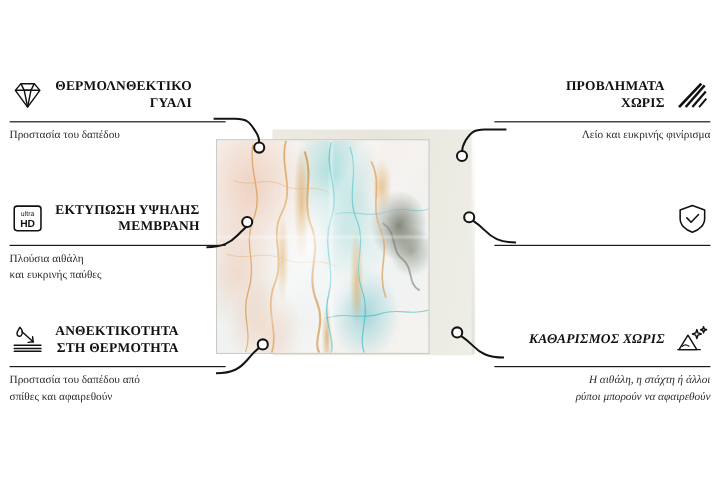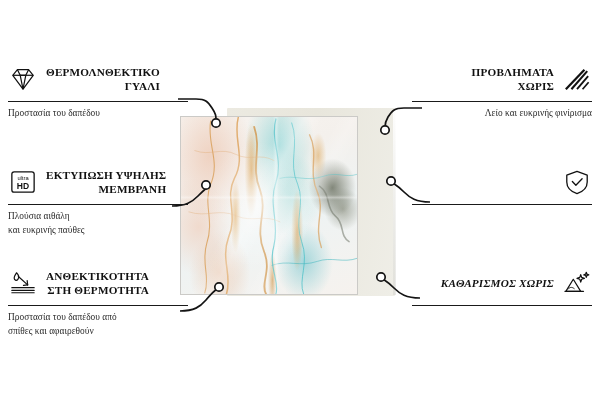--- a/index.html
+++ b/index.html
@@ -306,16 +306,20 @@
             <path d="M4 23 L12 10 L20 23 Z"></path>
             <path d="M3 23 H23"></path>
             <path d="M7 20 C9 18 11 18.5 13 20" stroke-width="1"></path>
             <path d="M20 5 L21 8 L24 9 L21 10 L20 13 L19 10 L16 9 L19 8 Z"></path>
             <path d="M26 2.5 L26.7 4.5 L28.7 5.2 L26.7 5.9 L26 7.9 L25.3 5.9 L23.3 5.2 L25.3 4.5 Z"></path>
           </g>
             </svg>
         </span>
       </div>
       <div class="rule"></div>
+      <div class="desc">
+        <span>Η αιθάλη, η στάχτη ή άλλοι</span><br>
+        <span>ρύποι μπορούν να αφαιρεθούν</span>
+      </div>
     </div>
   </div>
 
 </div>
 
 </body></html>

